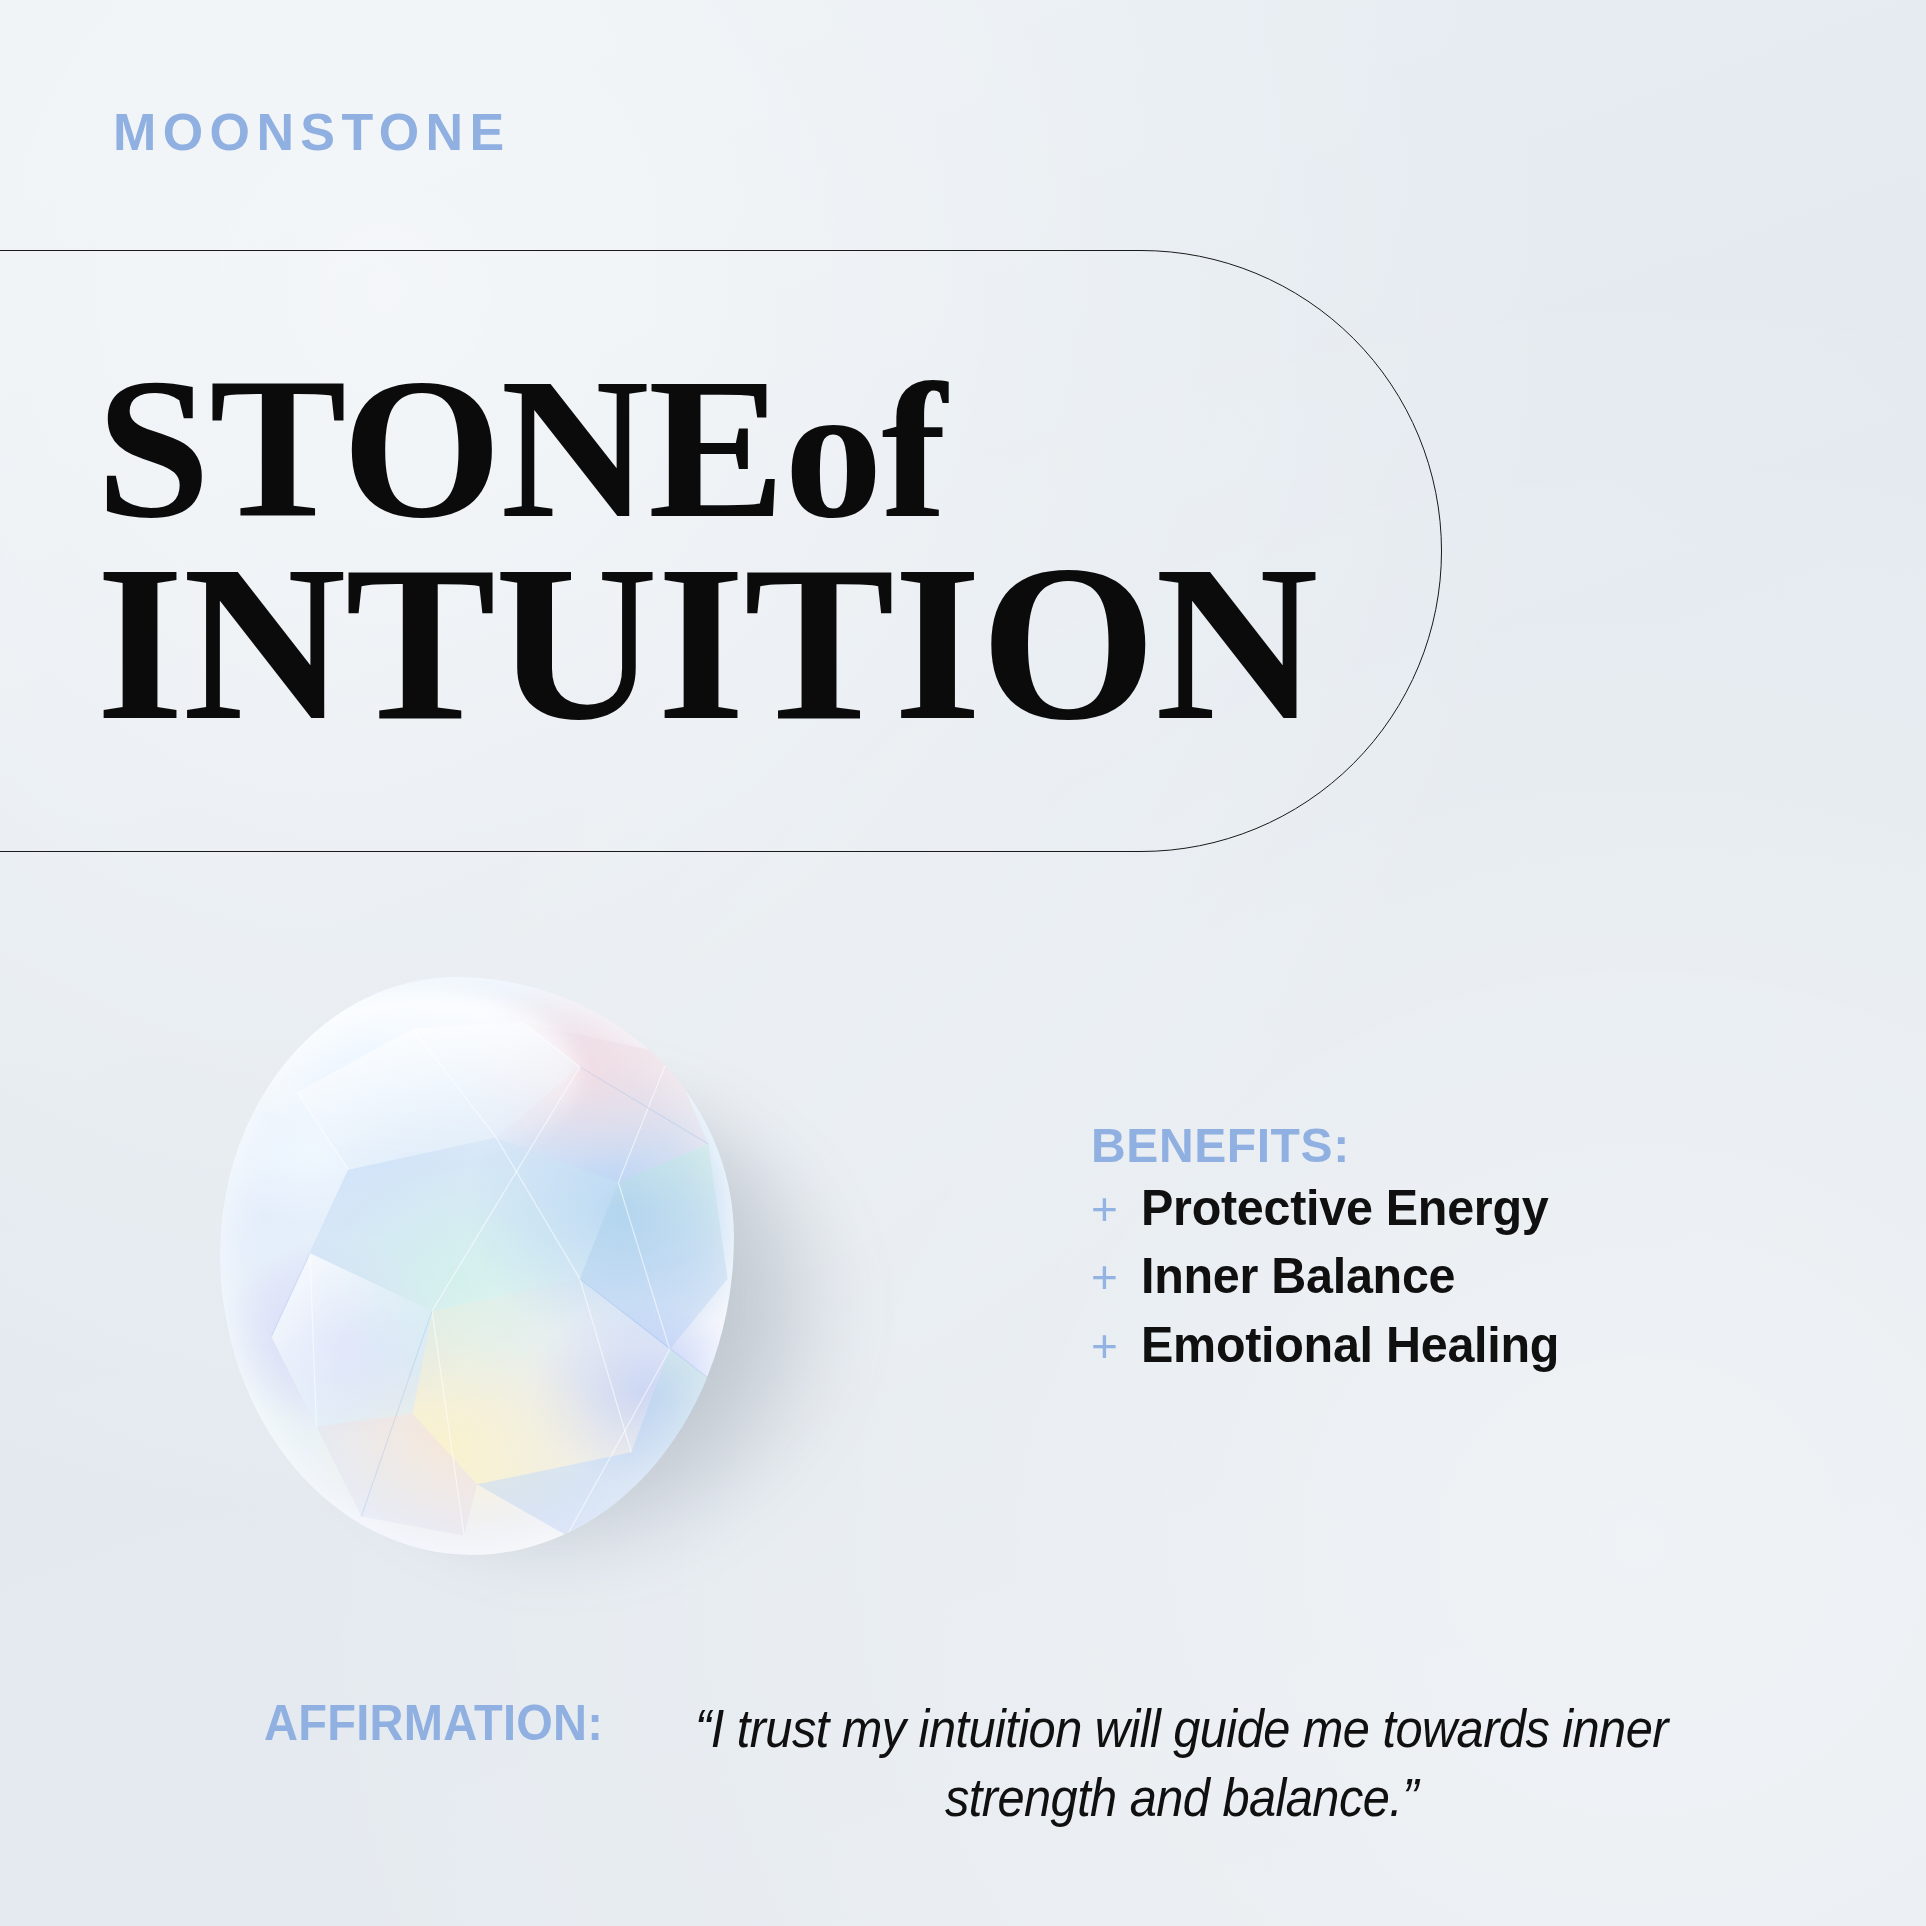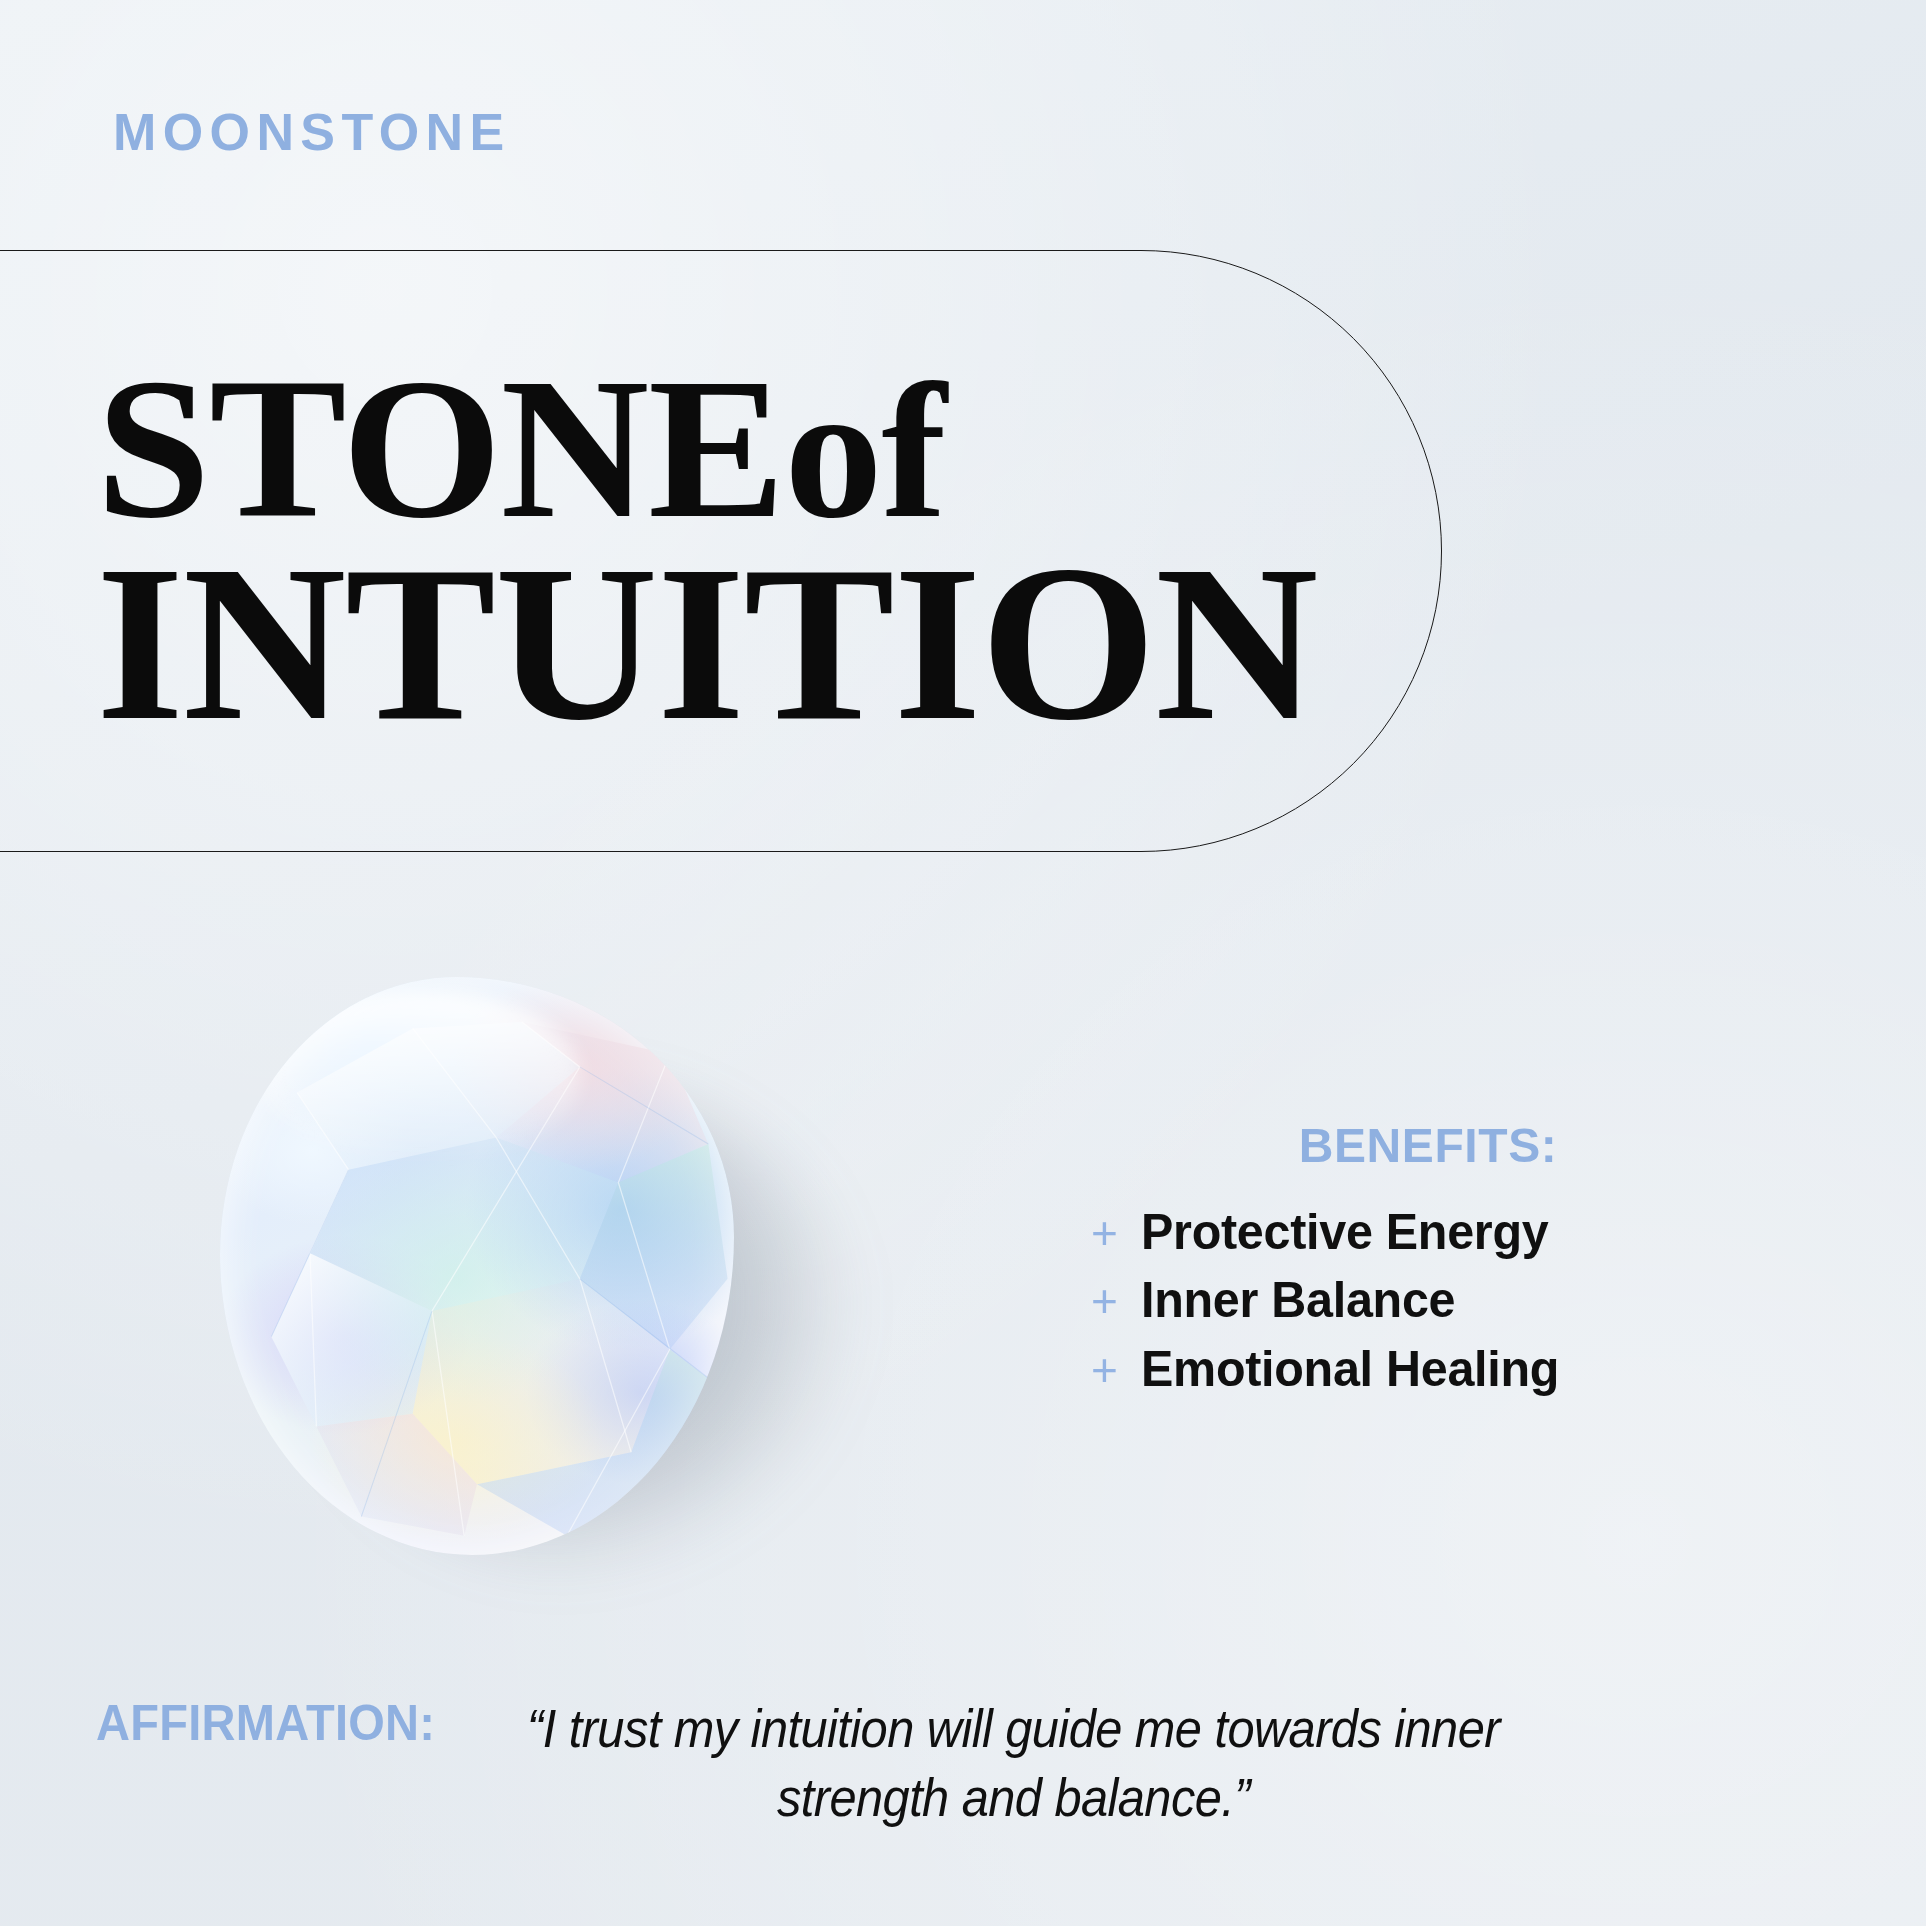--- a/index.html
+++ b/index.html
@@ -96,42 +96,41 @@
     background:linear-gradient(180deg, rgba(255,255,255,.9), rgba(255,255,255,0));
     filter:blur(9px);
   }
 
   
   .benefits{
     position:absolute;left:1091px;top:1122px;width:674px;
   }
   .benefits-title{
     font-size:48px;font-weight:700;color:#8fb0e0;
-    letter-spacing:0.6px;line-height:1;margin-bottom:36px;
-    white-space:nowrap;
-    text-align:center;
+    letter-spacing:0.6px;line-height:1;margin-bottom:12px;
+    white-space:nowrap;
   }
   .benefit-row{
     display:flex;align-items:baseline;gap:16.7px;margin-bottom:15.4px;
     white-space:nowrap;
   }
   .benefit-plus{
     font-size:46px;font-weight:300;color:#93b3e3;line-height:1;
     width:33px;text-align:left;flex:none;
   }
   .benefit-label{
     font-size:50px;font-weight:700;color:#101010;line-height:1.06;
     letter-spacing:-0.3px;
     transform:scaleX(.97);transform-origin:left center;
   }
 
   
   .affirmation{
     position:absolute;left:96px;top:1695px;width:1734px;
-    display:flex;align-items:flex-start;
+    display:flex;align-items:flex-start;justify-content:flex-end;
   }
   .affirmation-label{
     font-size:50px;font-weight:700;color:#8fb0e0;
     letter-spacing:0.3px;line-height:1.12;white-space:nowrap;
     transform:scaleX(.94);transform-origin:left top;flex:none;
     margin-right:3.9px;
   }
   .affirmation-quote{
     font-size:53px;font-style:italic;font-weight:400;color:#101010;
     line-height:1.3;text-align:center;

